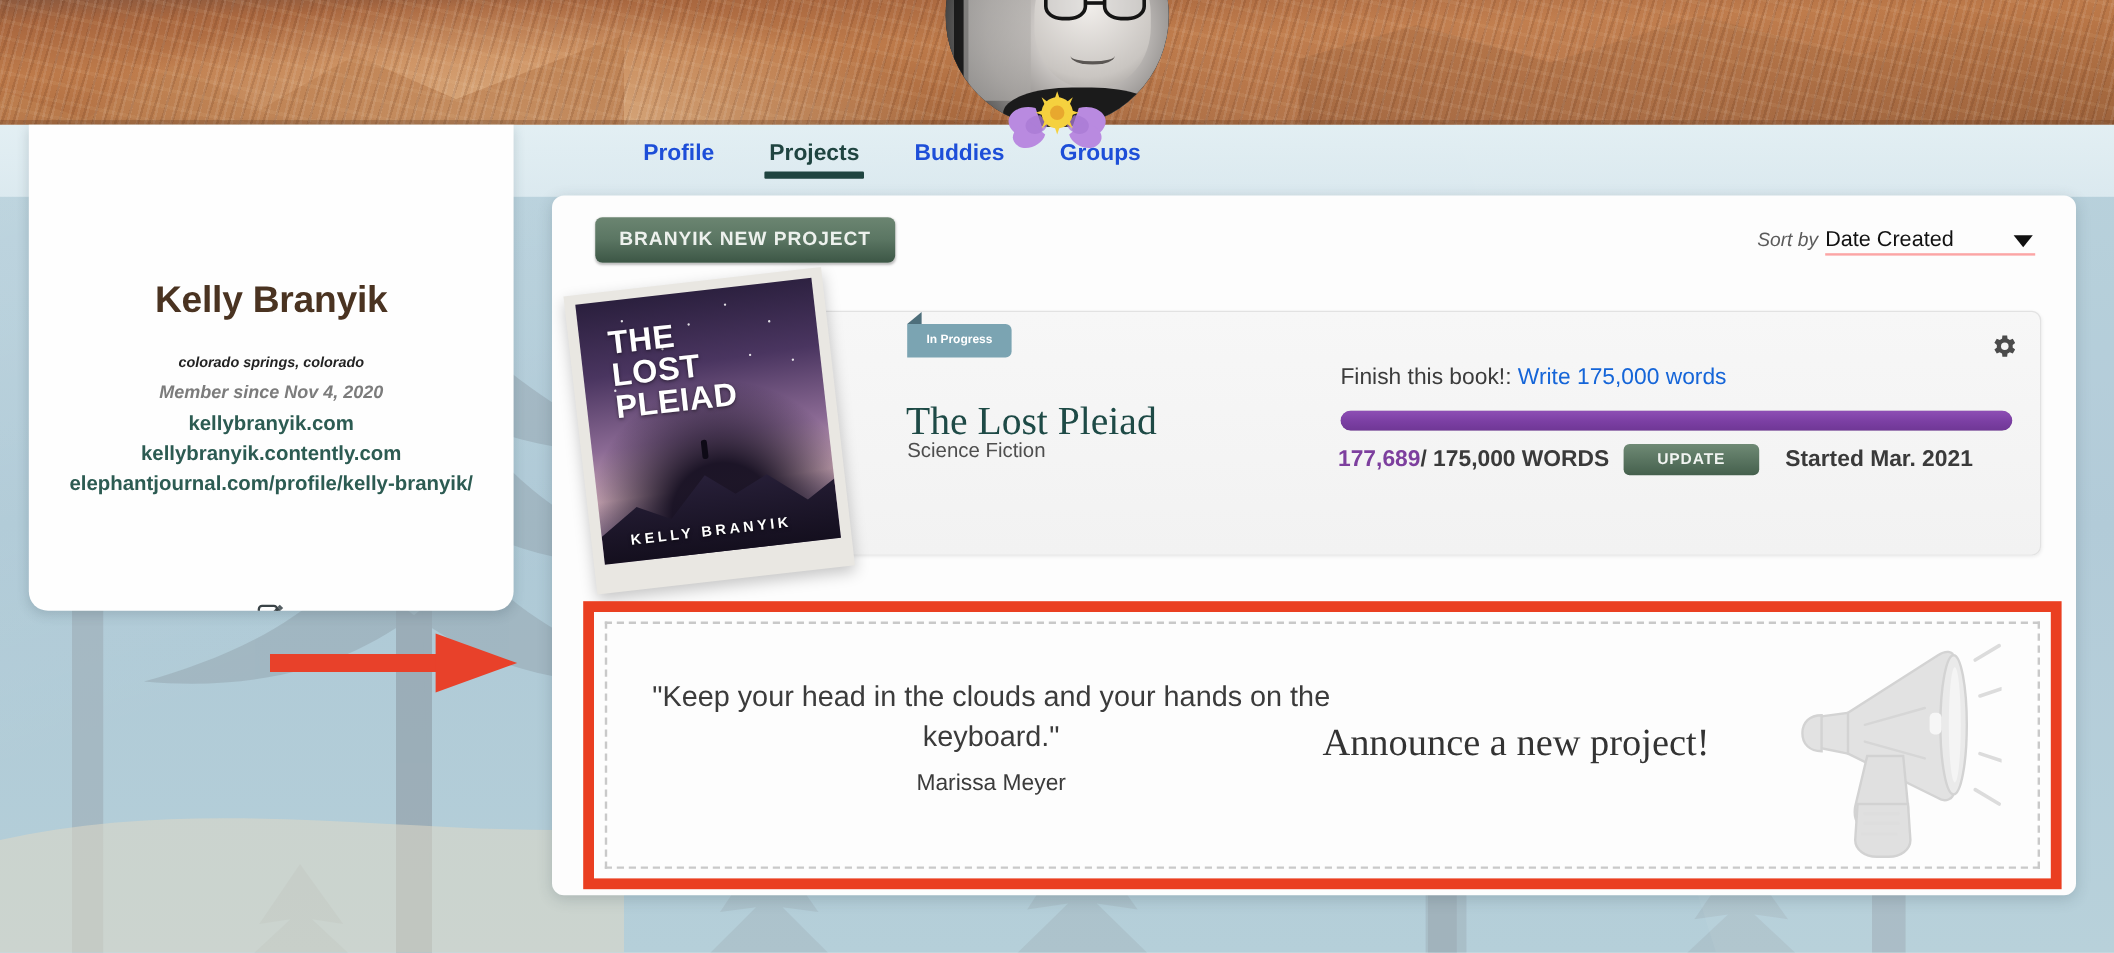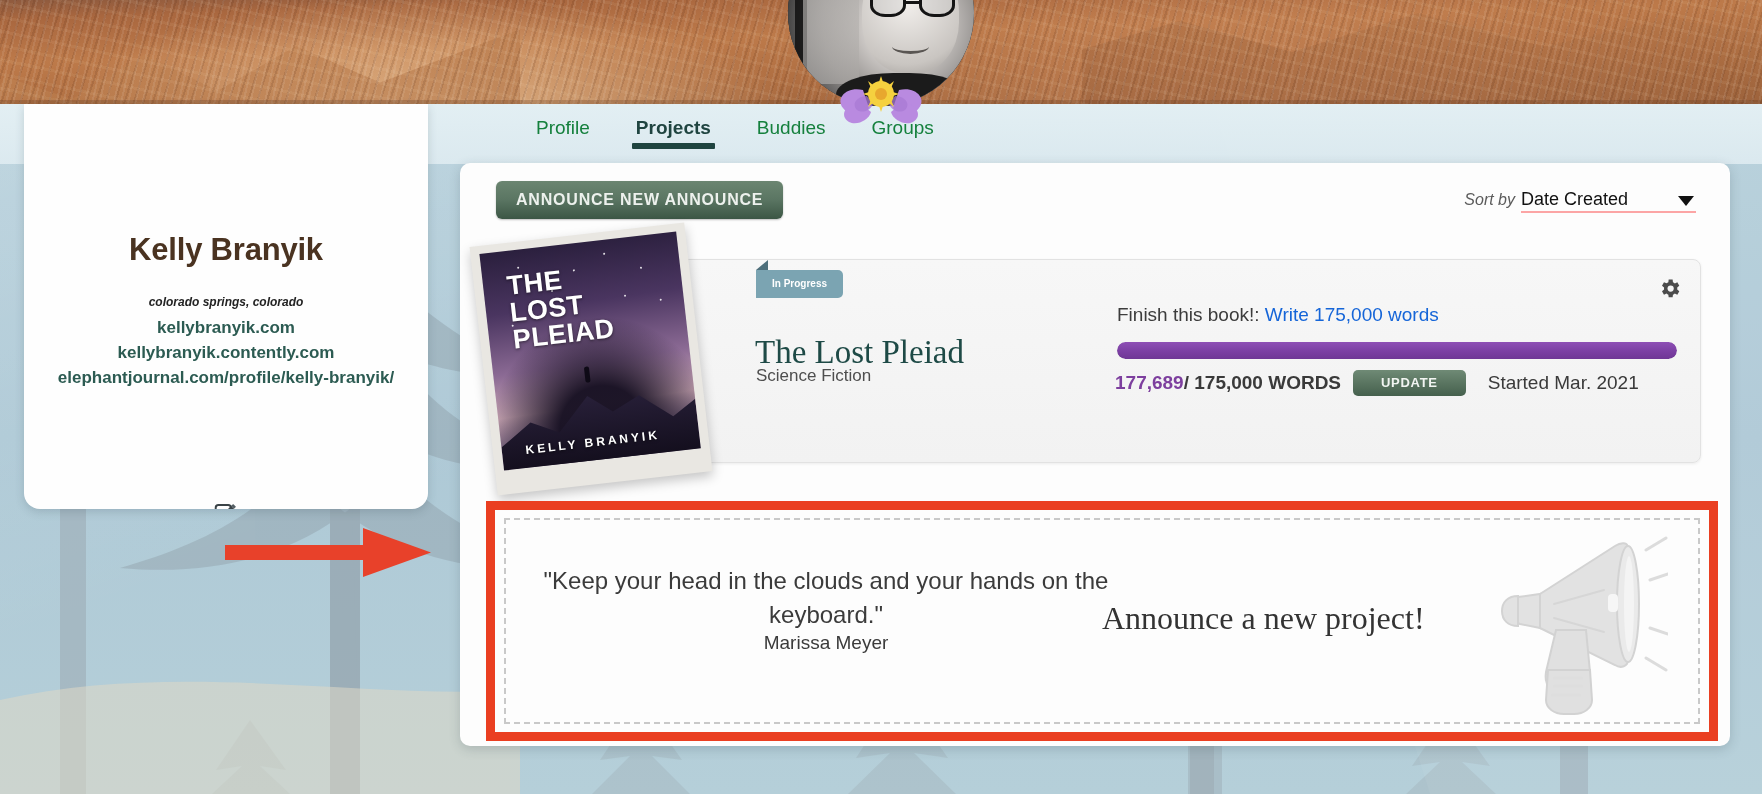--- a/index.html
+++ b/index.html
@@ -192,22 +192,22 @@
     left: 460px; top: 104px;
     height: 59px;
     display: flex;
     align-items: center;
     gap: 34px;
     padding-left: 70px;
     z-index: 5;
   }
   #tabs .tab {
     font-size: 19px;
-    color: #15803d;
-    font-weight: 400;
+    color: #1d4ed8;
+    font-weight: 700;
     cursor: pointer;
     position: relative;
     padding: 6px 6px 18px;
   }
   #tabs .tab.active { color: #1f4440; font-weight: 700; }
   #tabs .tab.active::after {
     content:"";
     position:absolute; left:2px; right:2px; bottom: 8px; height: 6px;
     background: #1f4440; border-radius: 1px;
   }
@@ -380,21 +380,21 @@
     border: none; border-radius: 5px;
     background: linear-gradient(180deg,#6f8a75,#45604d);
     color: #f1f4f1;
     font-size: 13px; font-weight: 700; letter-spacing: .7px;
     cursor: pointer;
   }
   #started-text {
     margin-left: 22px;
     color: #3a3a3a;
     font-size: 19px;
-    font-weight: 400;
+    font-weight: 700;
   }
 
   
   #announce-highlight {
     position: absolute;
     left: 486px; top: 501px;
     width: 1232px; height: 240px;
     border: 9px solid #ea3f21;
     z-index: 6;
     background: transparent;
@@ -414,20 +414,21 @@
     width: 640px;
     text-align: center;
   }
   #quote-text {
     font-size: 24px;
     color: #3b3b3b;
     line-height: 34px;
     padding: 0 26px;
   }
   #quote-author {
+    margin-top: 10px;
     font-size: 19px;
     color: #3b3b3b;
   }
   #announce-cta {
     position: absolute;
     left: 596px; top: 80px;
     width: 470px;
     text-align: left;
     font-family: "Liberation Serif", serif;
     font-size: 32px;
@@ -492,20 +493,21 @@
   <div class="tab active"><span>Projects</span></div>
   <div class="tab"><span>Buddies</span></div>
   <div class="tab"><span>Groups</span></div>
 </div>
 
 <div id="sidebar" class="ruled">
   <div id="profile-name">Kelly Branyik</div>
 
   <div id="profile-meta">
     <div class="loc">colorado springs, colorado</div>
+    <div class="member">Member since Nov 4, 2020</div>
     <a class="link">kellybranyik.com</a>
     <a class="link">kellybranyik.contently.com</a>
     <a class="link">elephantjournal.com/profile/kelly-branyik/</a>
   </div>
 
   <div id="edit-icon-wrap">
     <svg width="26" height="26" viewBox="0 0 24 24">
       <rect x="2.5" y="5.5" width="14" height="13" rx="2.5" fill="none" stroke="#3a4347" stroke-width="1.8"></rect>
       <path d="M8.5 14.6 L16.8 6.3 L19.4 8.9 L11.1 17.2 L7.8 17.9 Z" fill="#3a4347"></path>
       <path d="M16.8 6.3 L19.4 8.9 L21.2 7.1 L18.6 4.5 Z" fill="#545e63"></path>
@@ -551,21 +553,21 @@
       <path d="M35 35 L45 27 L40 23 Z"></path>
       <path d="M61 35 L51 27 L56 23 Z"></path>
     </g>
     <circle cx="48" cy="22" r="6" fill="#e8a82e"></circle>
   </svg>
 </div>
 
 <div id="content" class="ruled">
 
   <div id="toolbar">
-    <button id="announce-btn">ANNOUNCE NEW ANNOUNCE</button>
+    <button id="announce-btn">BRANYIK NEW PROJECT</button>
 
     <div id="sort-wrap">
       <span id="sort-label">Sort by</span>
       <div id="sort-select">
         <span>Date Created</span>
         <span id="sort-caret"></span>
       </div>
     </div>
   </div>
 

